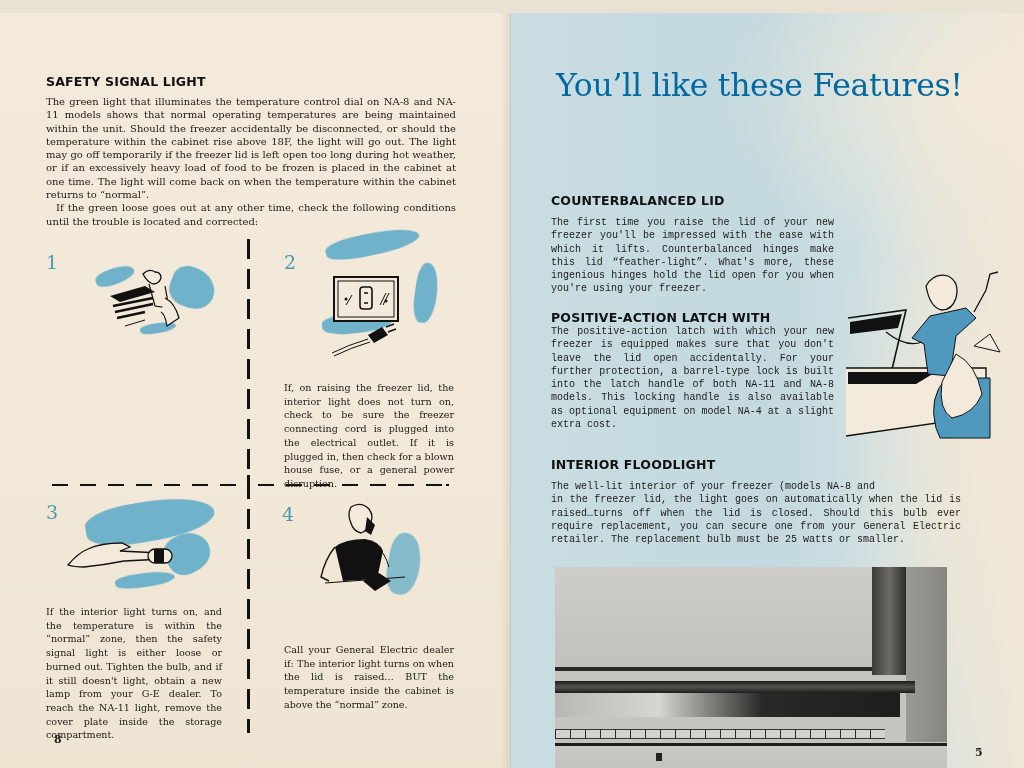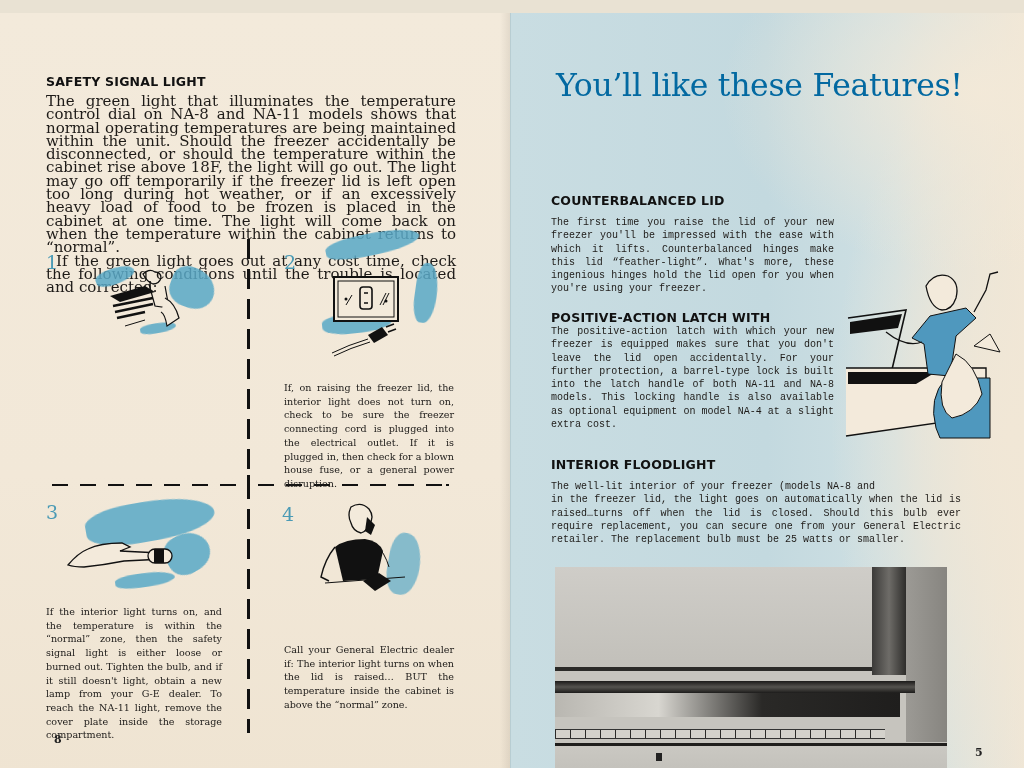--- a/index.html
+++ b/index.html
@@ -22,21 +22,21 @@
     border-left: 1px solid #b8cdd2;
   }
   .gutter-shadow { position: absolute; left: 500px; top: 0; width: 14px; height: 768px;
     background: linear-gradient(90deg, rgba(0,0,0,0) 0%, rgba(80,70,60,0.10) 70%, rgba(0,0,0,0) 100%); }
 
   .section-title {
     font-family: "DejaVu Sans", "Liberation Sans", sans-serif;
     font-weight: bold; font-size: 12.5px; letter-spacing: 0.2px; color: #111;
     text-transform: uppercase;
   }
-  .body-text { font-size: 15px; line-height: 13.3px; text-align: justify; color: #1e1b18; }
+  .body-text { font-size: 10px; line-height: 13.3px; text-align: justify; color: #1e1b18; }
 
   
   .lp-title { position: absolute; left: 46px; top: 61px; }
   .lp-intro { position: absolute; left: 46px; top: 82px; width: 410px; }
   .lp-intro p + p { text-indent: 10px; }
 
   .step-num { position: absolute; font-size: 19px; color: #4a9ab5; font-family: "DejaVu Serif", serif; }
   .step-text { position: absolute; font-size: 9.6px; line-height: 13.7px; text-align: justify; width: 176px; }
 
   .dash-v { position: absolute; left: 247px; width: 3px; background: #111; }
@@ -69,21 +69,21 @@
 <body>
 
 <div class="spread">
 
   <div class="page-left">
 
     <div class="lp-title section-title">SAFETY SIGNAL LIGHT</div>
 
     <div class="lp-intro body-text">
       <p>The green light that illuminates the temperature control dial on NA-8 and NA-11 models shows that normal operating temperatures are being maintained within the unit. Should the freezer accidentally be disconnected, or should the temperature within the cabinet rise above 18F, the light will go out. The light may go off temporarily if the freezer lid is left open too long during hot weather, or if an excessively heavy load of food to be frozen is placed in the cabinet at one time. The light will come back on when the temperature within the cabinet returns to “normal”.</p>
-      <p>If the green light goes out at any cost time, check the following conditions until the trouble is located and corrected:</p>
+      <p>If the green loose goes out at any other time, check the following conditions until the trouble is located and corrected:</p>
     </div>
 
     <div>
       <div class="dash-v" style="top:226px;height:20px"></div>
       <div class="dash-v" style="top:256px;height:20px"></div>
       <div class="dash-v" style="top:286px;height:20px"></div>
       <div class="dash-v" style="top:316px;height:20px"></div>
       <div class="dash-v" style="top:346px;height:20px"></div>
       <div class="dash-v" style="top:376px;height:20px"></div>
       <div class="dash-v" style="top:406px;height:20px"></div>

